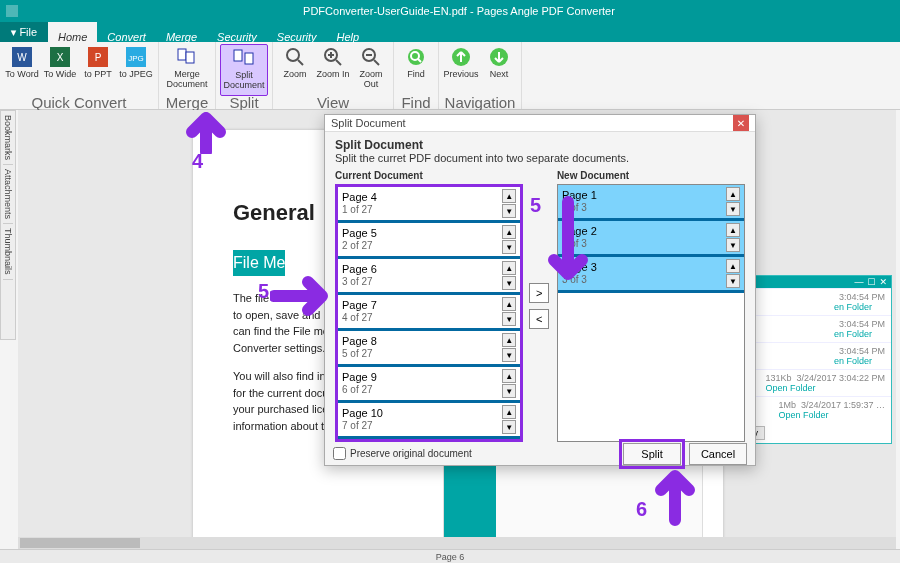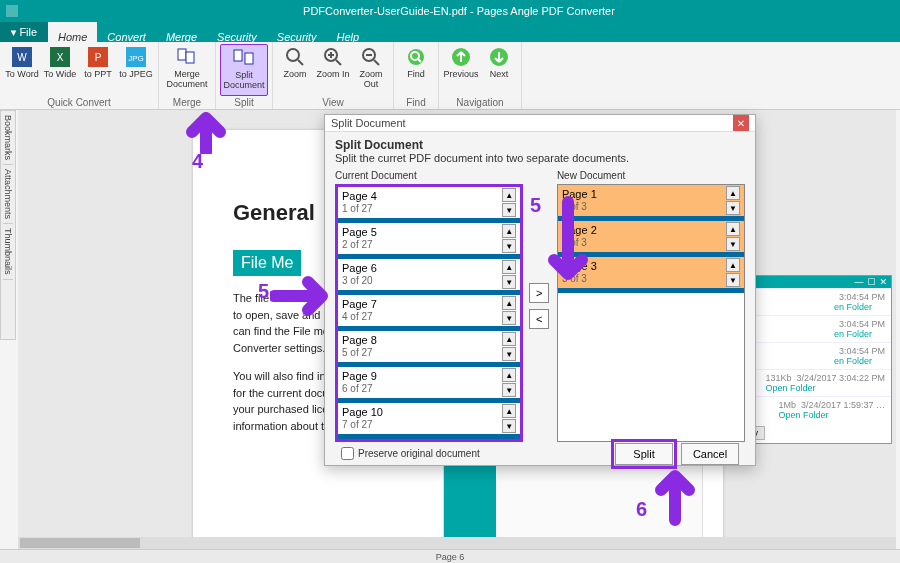--- a/index.html
+++ b/index.html
@@ -16,33 +16,33 @@
   .menubar .tab { padding: 15px 10px; display: flex; align-items: center; cursor: pointer; font-style: italic; }
   .menubar .tab.active { background: #f4f4f4; color: #333; }
 
   
   .ribbon { height: 68px; background: #f4f4f4; border-bottom: 1px solid #ccc; display: flex; }
   .rgroup { border-right: 1px solid #ddd; display: flex; flex-direction: column; align-items: center; padding: 2px 4px 0 4px; }
   .rbtns { display: flex; gap: 2px; flex: 1; }
   .rbtn { width: 36px; display: flex; flex-direction: column; align-items: center; justify-content: flex-start; padding-top: 2px; font-size: 9px; text-align: center; color: #333; cursor: pointer; line-height: 1.1; }
   .rbtn .ricon { width: 22px; height: 22px; margin-bottom: 2px; display: flex; align-items: center; justify-content: center; }
   .rbtn.highlight { background: #d9c8ff; border: 1px solid #8a2be2; border-radius: 2px; }
-  .groupname { font-size: 10px; color: #666; height: 13px; display: flex; align-items: center; }
+  .groupname { font-size: 15px; color: #666; height: 13px; display: flex; align-items: center; }
 
   svg { display: block; }
 
   
   .sidepanel { position: absolute; left: 0; top: 110px; width: 16px; height: 230px; background: #eee; border: 1px solid #ccc; display: flex; flex-direction: column; align-items: center; font-size: 9px; }
   .sidepanel .sidetab { writing-mode: vertical-rl; padding: 4px 0; border-bottom: 1px solid #ccc; cursor: pointer; color: #444; }
 
   
   .docarea { position: absolute; left: 18px; top: 110px; right: 4px; bottom: 14px; background: #e8e8e8; overflow: hidden; }
   .page { position: absolute; left: 175px; top: 20px; width: 530px; height: 700px; background: #fff; box-shadow: 0 0 3px rgba(0,0,0,.2); padding: 70px 50px 20px 40px; color: #222; }
   .page h1 { font-size: 22px; font-weight: 600; margin-bottom: 24px; }
-  .page .band { display: inline-block; background: #00a5a5; color: #fff; font-size: 16px; padding: 4px 8px; margin-bottom: 14px; }
+  .page .band { display: inline-block; background: #00a5a5; color: #fff; font-size: 16px; padding: 4px 0; margin-bottom: 14px; }
   .page p { font-size: 11px; line-height: 1.5; max-width: 200px; }
   .page .menuimg { position: absolute; left: 250px; top: 170px; width: 260px; height: 330px; background: #fafafa; border: 1px solid #ddd; }
   .page .menuimg .micol { position: absolute; left: 0; top: 0; width: 52px; height: 100%; background: #00a5a5; }
 
   
   .recent { position: absolute; right: 8px; top: 275px; width: 320px; background: #fff; border: 1px solid #33bdbd; font-size: 9px; }
   .recent .rhead { height: 12px; background: #00a5a5; display: flex; justify-content: flex-end; gap: 4px; padding-right: 4px; color: #fff; align-items: center; }
   .recent .row { display: flex; align-items: flex-start; padding: 3px 6px; border-top: 1px solid #eef; gap: 4px; }
   .recent .row .rico { width: 16px; height: 16px; background: #e33; flex-shrink: 0; position: relative; }
   .recent .row .rtxt { flex: 1; color: #057; }
@@ -52,32 +52,32 @@
   .recent .clear button { font-size: 9px; padding: 1px 6px; background: #eee; border: 1px solid #bbb; }
 
   
   .dlg { position: absolute; left: 324px; top: 114px; width: 432px; height: 352px; background: #f4f4f4; border: 1px solid #aaa; box-shadow: 0 4px 14px rgba(0,0,0,.25); display: flex; flex-direction: column; }
   .dlg .dtbar { height: 22px; background: #fff; border-bottom: 1px solid #ddd; display: flex; align-items: center; padding: 0 6px; font-size: 11px; color: #444; }
   .dlg .dtbar .dclose { margin-left: auto; width: 16px; height: 16px; background: #d9534f; color: #fff; display: flex; align-items: center; justify-content: center; font-size: 10px; cursor: pointer; }
   .dlg .dhdr { padding: 6px 10px 4px 10px; font-size: 11px; color: #333; }
   .dlg .dhdr b { font-size: 12px; }
   .dlg .cols { flex: 1; display: flex; padding: 2px 10px 0 10px; gap: 6px; }
   .listcol { width: 190px; display: flex; flex-direction: column; }
-  .listcol .lhead { font-size: 10px; color: #333; height: 14px; }
+  .listcol .lhead { font-size: 10px; color: #333; height: 14px; font-weight: bold; }
   .listbox { flex: 1; background: #fff; border: 1px solid #888; overflow: hidden; }
   .listbox.hl { border: 3px solid #8a2be2; }
-  .prow { height: 36px; border-bottom: 5px solid #0369a1; display: flex; align-items: center; padding: 0 4px; gap: 3px; }
+  .prow { height: 36px; border-bottom: 3px solid #0369a1; display: flex; align-items: center; padding: 0 4px; gap: 3px; }
   .prow .ptxt { flex: 1; font-size: 11px; line-height: 1.2; }
   .prow .ptxt .sub { font-size: 10px; color: #666; }
   .prow .arrcol { display: flex; flex-direction: column; gap: 1px; }
   .prow .ar { width: 14px; height: 14px; background: #eee; border: 1px solid #999; display: flex; align-items: center; justify-content: center; font-size: 8px; cursor: pointer; }
-  .listbox.new .prow { background: #fdba74; }
+  .listbox.new .prow { background: #7dd3fc; }
   .midbtns { width: 22px; display: flex; flex-direction: column; justify-content: center; gap: 6px; }
   .midbtns button { width: 20px; height: 20px; background: #fff; border: 1px solid #888; font-size: 11px; cursor: pointer; }
-  .dlg .dfoot { height: 36px; display: flex; align-items: center; padding: 0 16px; gap: 8px; justify-content: flex-end; }
+  .dlg .dfoot { height: 36px; display: flex; align-items: center; padding: 0 8px; gap: 8px; justify-content: flex-end; }
   .dlg .dfoot .chk { display: flex; align-items: center; gap: 4px; font-size: 10px; color: #333; }
   .dlg .dfoot .spacer { flex: 1; }
   .dlg .dfoot button { width: 58px; height: 22px; background: #f8f8f8; border: 1px solid #999; font-size: 11px; cursor: pointer; }
   .dlg .dfoot button.hlbtn { outline: 3px solid #8a2be2; outline-offset: 1px; }
 
   
   .ann { position: absolute; color: #8a2be2; font-weight: 700; font-size: 20px; pointer-events: none; }
   .arrow { position: absolute; pointer-events: none; }
 
   
@@ -350,21 +350,21 @@
               <div class="sub">2 of 27</div>
             </div>
     <div class="arrcol">
       <div class="ar">▲</div>
       <div class="ar">▼</div>
     </div>
           </div>
           <div class="prow">
     <div class="ptxt">
               <div>Page 6</div>
-              <div class="sub">3 of 20</div>
+              <div class="sub">3 of 27</div>
             </div>
     <div class="arrcol">
       <div class="ar">▲</div>
       <div class="ar">▼</div>
     </div>
           </div>
           <div class="prow">
     <div class="ptxt">
               <div>Page 7</div>
               <div class="sub">4 of 27</div>

